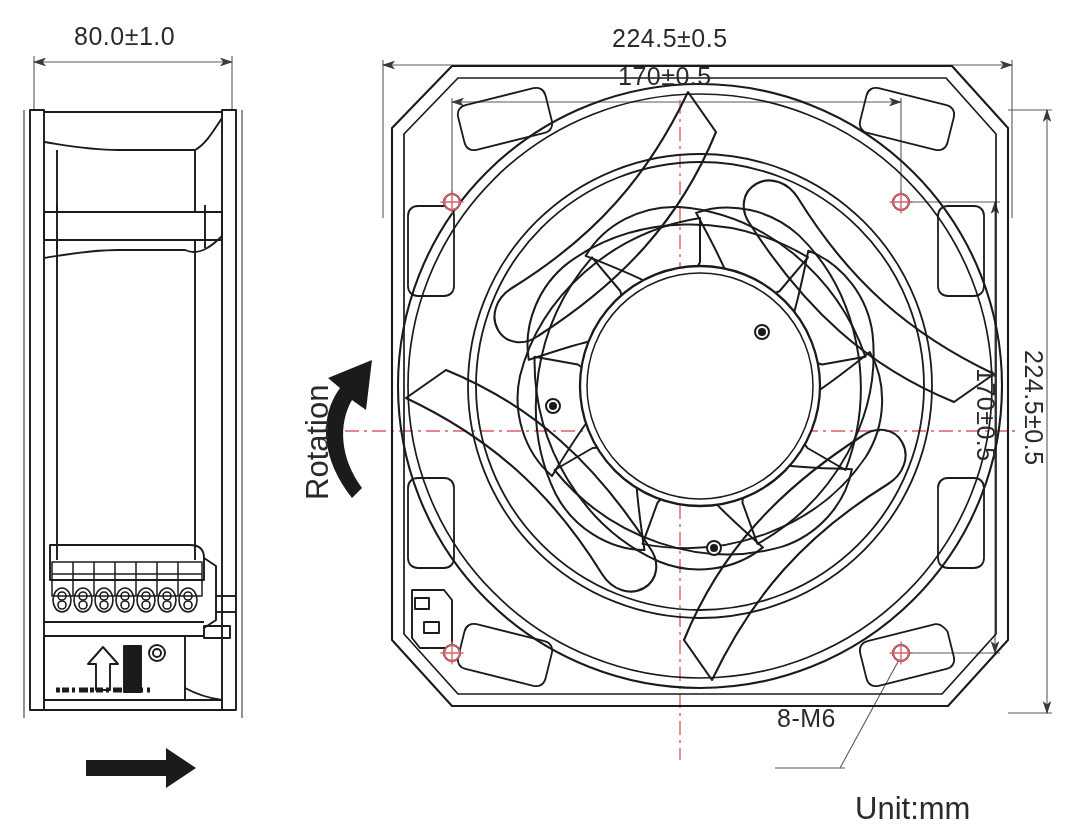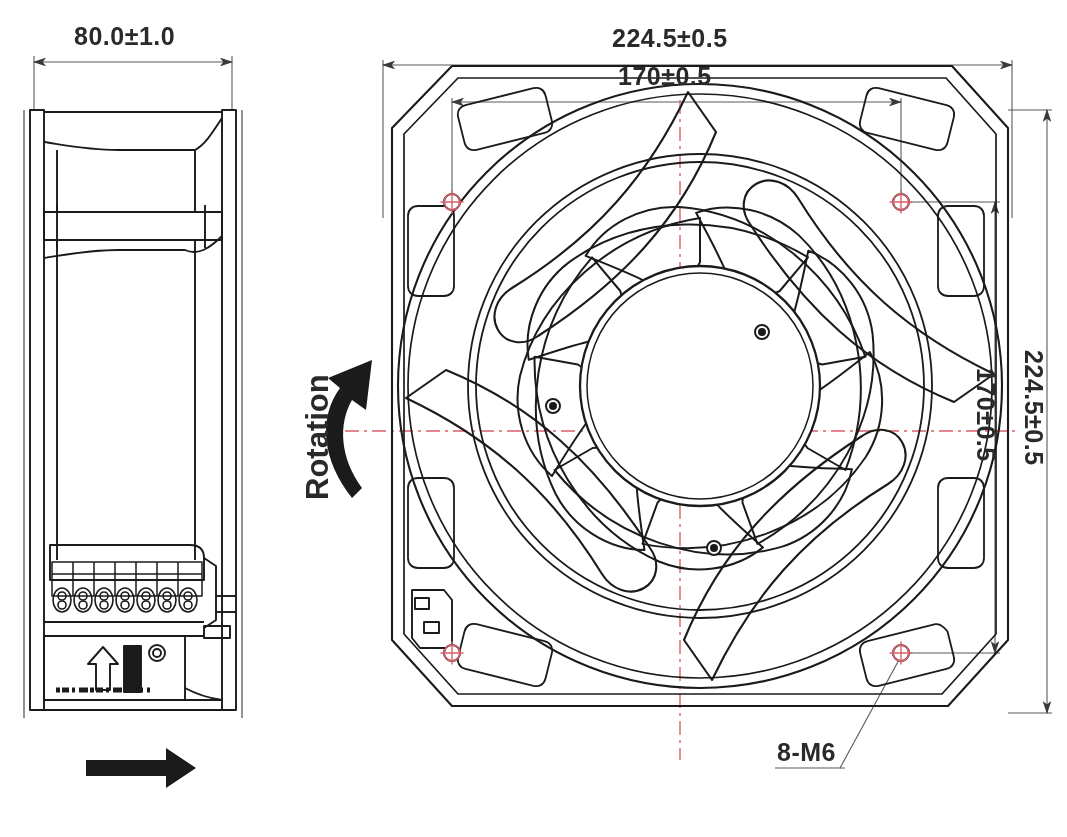--- a/index.html
+++ b/index.html
@@ -2,21 +2,21 @@
 <html><head>
 <meta charset="utf-8">
 <title>Fan Technical Drawing</title>
 <style>
   html,body{margin:0;padding:0;background:#ffffff;}
   body{
     width:1067px;height:837px;position:relative;overflow:hidden;
     font-family:"Liberation Sans","DejaVu Sans",sans-serif;
     color:#1b1b1b;
   }
-  #stage{position:absolute;left:0;top:0;width:1067px;height:674px;font-weight:bold;}
+  #stage{position:absolute;left:0;top:0;width:1067px;height:674px;}
   svg{display:block;}
   .lbl{position:absolute;white-space:nowrap;color:#2a2a2a;}
   .dim-txt{font-size:25px;letter-spacing:0.5px;}
   .big-txt{font-size:31px;}
   .rot90ccw{transform:rotate(-90deg);transform-origin:0 0;}
   .rot90cw{transform:rotate(90deg);transform-origin:0 0;}
 </style>
 </head>
 <body>
 
@@ -315,19 +315,20 @@
   <div class="lbl dim-txt" style="left:74px;top:22px;">80.0±1.0</div>
 
   <div class="lbl dim-txt" style="left:612px;top:24px;">224.5±0.5</div>
 
   <div class="lbl dim-txt" style="left:618px;top:62px;">170±0.5</div>
 
   <div class="lbl dim-txt rot90cw" style="left:1048px;top:350px;">224.5±0.5</div>
 
   <div class="lbl dim-txt rot90cw" style="left:1000px;top:368px;">170±0.5</div>
 
-  <div class="lbl dim-txt" style="left:777px;top:738px;text-align:right;">8-M6</div>
+  <div class="lbl dim-txt" style="left:777px;top:704px;text-align:right;">8-M6</div>
 
   <div class="lbl big-txt rot90ccw" style="left:300px;top:500px;">Rotation</div>
 
 
+  <div class="lbl big-txt" style="left:855px;top:791px;">Unit:mm</div>
 
 </div>
 
 </body></html>

